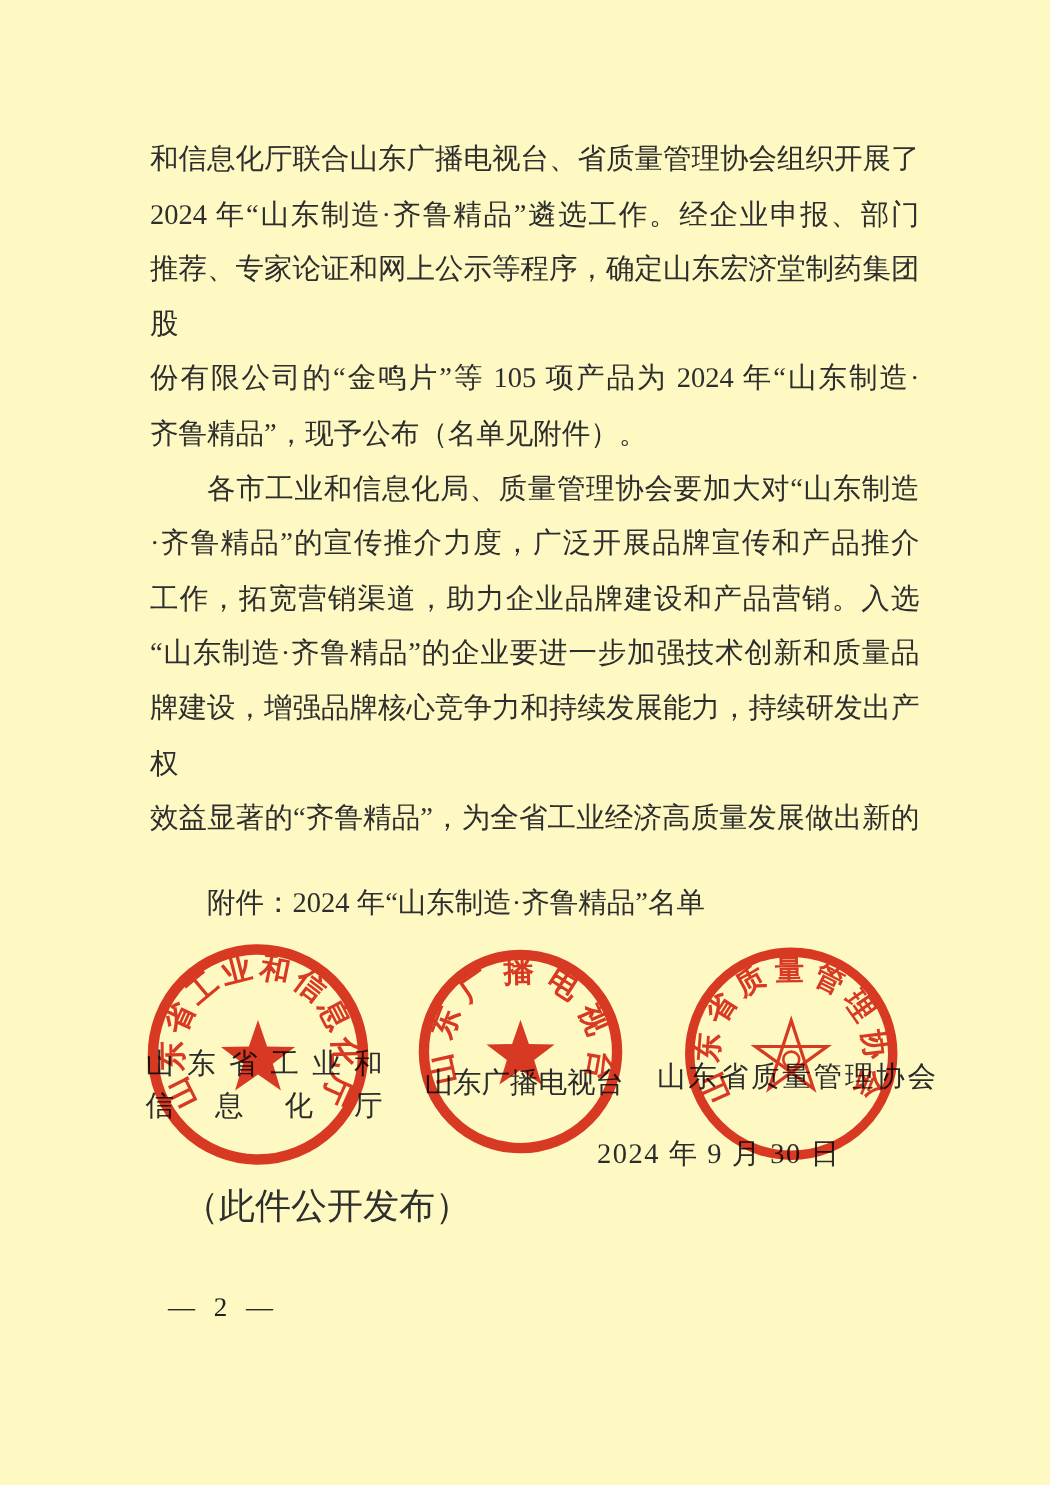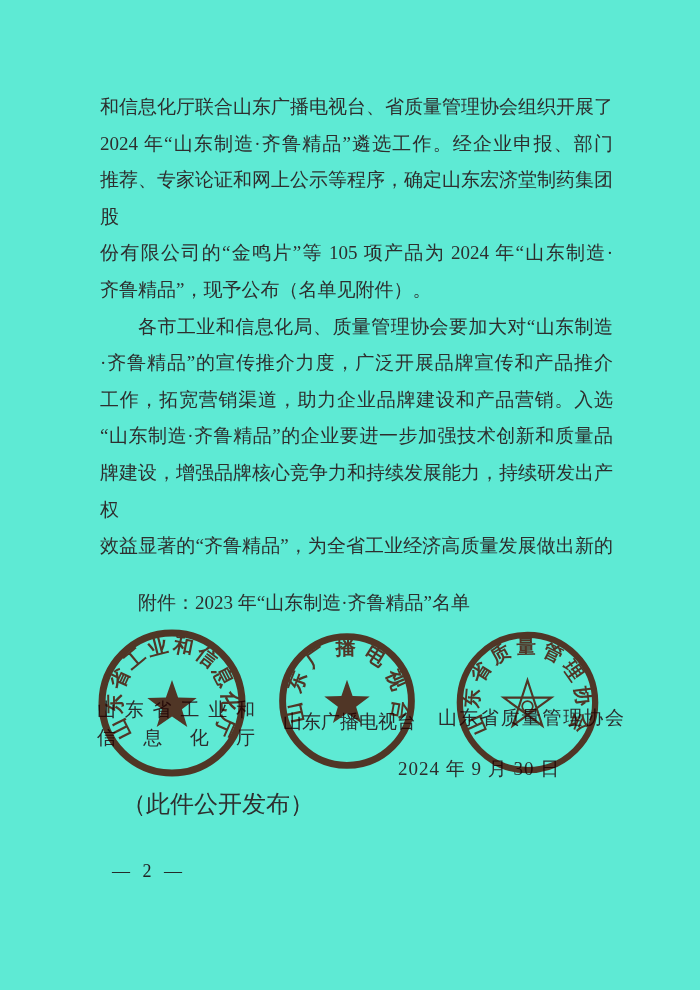--- a/index.html
+++ b/index.html
@@ -2,21 +2,21 @@
 <html><head>
 <meta charset="utf-8">
 <style>
   * { margin: 0; padding: 0; box-sizing: border-box; }
   html, body { background: #e8e8e8; }
   .page {
     position: relative;
     width: 700px;
     height: 990px;
     margin: 0 auto;
-    background: #5eead4;
+    background: #fef9c3;
     overflow: hidden;
     font-family: "Liberation Serif", "DejaVu Serif", serif;
     color: #2e2e2e;
   }
   .body-text {
     position: absolute;
     top: 89px; left: 100px;
     width: 513px;
     font-size: 19px;
     line-height: 36.6px;
@@ -85,21 +85,21 @@
     <div class="line">份有限公司的“金鸣片”等 105 项产品为 2024 年“山东制造·</div>
     <div class="line para-end">齐鲁精品”，现予公布（名单见附件）。</div>
     <div class="line indent">各市工业和信息化局、质量管理协会要加大对“山东制造</div>
     <div class="line">·齐鲁精品”的宣传推介力度，广泛开展品牌宣传和产品推介</div>
     <div class="line">工作，拓宽营销渠道，助力企业品牌建设和产品营销。入选</div>
     <div class="line">“山东制造·齐鲁精品”的企业要进一步加强技术创新和质量品</div>
     <div class="line">牌建设，增强品牌核心竞争力和持续发展能力，持续研发出产权</div>
     <div class="line">效益显著的“齐鲁精品”，为全省工业经济高质量发展做出新的</div>
   </div>
 
-  <div class="attachment">附件：2023 年“山东制造·齐鲁精品”名单</div>
+  <div class="attachment">附件：2024 年“山东制造·齐鲁精品”名单</div>
 
   <div class="sig sig-org1">
     <div class="sig-line">山东省工业和</div>
     <div class="sig-line">信息化厅</div>
   </div>
   <div class="sig sig-org2">山东广播电视台</div>
   <div class="sig sig-org3">山东省质量管理协会</div>
   <div class="sig sig-date">2024 年 9 月 30 日</div>
 
   <div class="seal seal-1">

